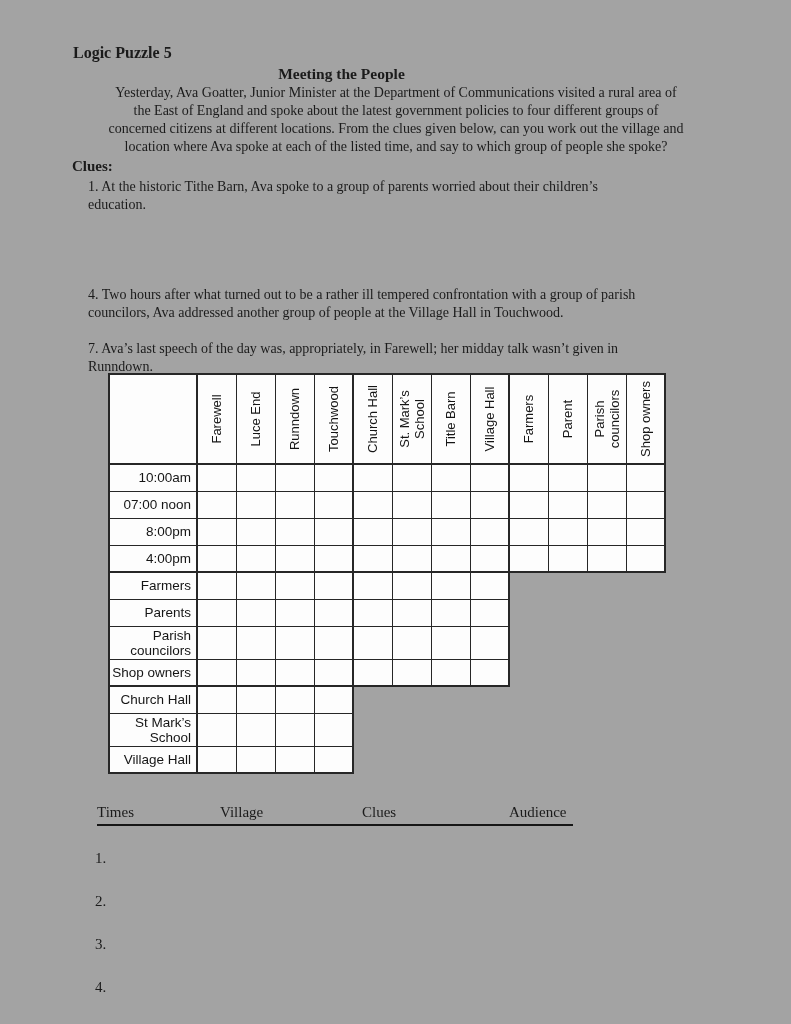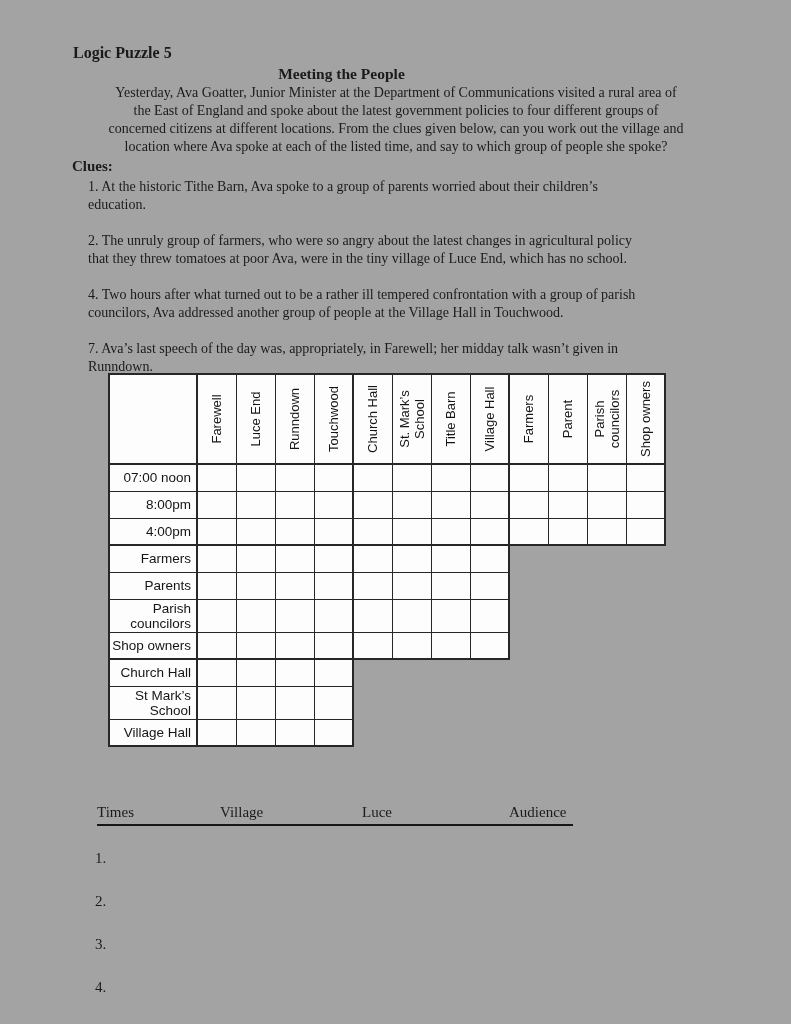--- a/index.html
+++ b/index.html
@@ -52,22 +52,20 @@
   <div class="title">Logic Puzzle 5</div>
   <div class="subtitle">Meeting the People</div>
   <div class="intro">Yesterday, Ava Goatter, Junior Minister at the Department of Communications visited a rural area of
 the East of England and spoke about the latest government policies to four different groups of
 concerned citizens at different locations. From the clues given below, can you work out the village and
 location where Ava spoke at each of the listed time, and say to which group of people she spoke?</div>
   <div class="clues-label">Clues:</div>
 
   <div class="clue clue1">1. At the historic Tithe Barn, Ava spoke to a group of parents worried about their children’s
 education.</div>
-  <div class="clue clue2">2. The unruly group of farmers, who were so angry about the latest changes in agricultural policy
-that they threw tomatoes at poor Ava, were in the tiny village of Luce End, which has no school.</div>
   <div class="clue clue3">4. Two hours after what turned out to be a rather ill tempered confrontation with a group of parish
 councilors, Ava addressed another group of people at the Village Hall in Touchwood.</div>
   <div class="clue clue4">7. Ava’s last speech of the day was, appropriately, in Farewell; her midday talk wasn’t given in
 Runndown.</div>
 
   <div id="logic-grid">
       <div class="grid-row header-row">
         <div class="gcell label-cell corner-cell"></div>
         <div class="gcell hcell">
           <div class="rot">Farewell</div>
@@ -102,20 +100,35 @@
         </div>
         <div class="gcell hcell">
           <div class="rot">Parish
 councilors</div>
         </div>
         <div class="gcell hcell gr">
           <div class="rot">Shop owners</div>
         </div>
       </div>
       <div class="grid-row">
+        <div class="gcell label-cell">10:00am</div>
+        <div class="gcell dcell"></div>
+        <div class="gcell dcell"></div>
+        <div class="gcell dcell"></div>
+        <div class="gcell dcell gr"></div>
+        <div class="gcell dcell"></div>
+        <div class="gcell dcell"></div>
+        <div class="gcell dcell"></div>
+        <div class="gcell dcell gr"></div>
+        <div class="gcell dcell"></div>
+        <div class="gcell dcell"></div>
+        <div class="gcell dcell"></div>
+        <div class="gcell dcell gr"></div>
+      </div>
+      <div class="grid-row">
         <div class="gcell label-cell">07:00 noon</div>
         <div class="gcell dcell"></div>
         <div class="gcell dcell"></div>
         <div class="gcell dcell"></div>
         <div class="gcell dcell gr"></div>
         <div class="gcell dcell"></div>
         <div class="gcell dcell"></div>
         <div class="gcell dcell"></div>
         <div class="gcell dcell gr"></div>
         <div class="gcell dcell"></div>
@@ -218,21 +231,21 @@
         <div class="gcell dcell gb"></div>
         <div class="gcell dcell gb"></div>
         <div class="gcell dcell gb"></div>
         <div class="gcell dcell gr gb"></div>
       </div>
     </div>
 
   <div class="answers-header">
     <span class="ah0">Times</span>
     <span class="ah1">Village</span>
-    <span class="ah2">Luce</span>
+    <span class="ah2">Clues</span>
     <span class="ah3">Audience</span>
   </div>
 
   <div class="answer-line an0">1.</div>
   <div class="answer-line an1">2.</div>
   <div class="answer-line an2">3.</div>
   <div class="answer-line an3">4.</div>
 
 </div>
 

